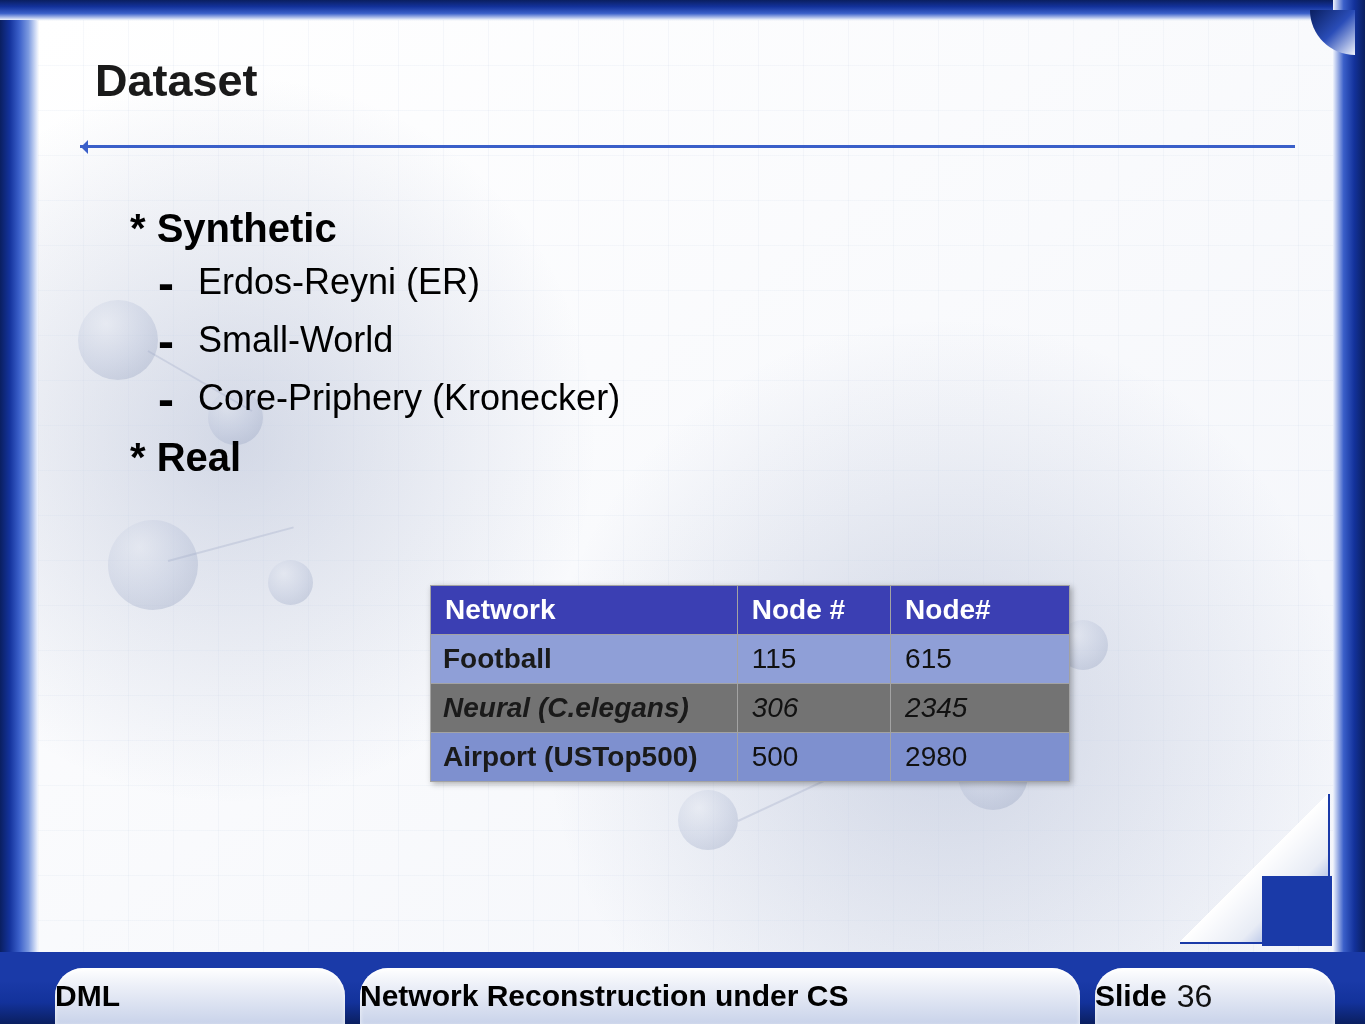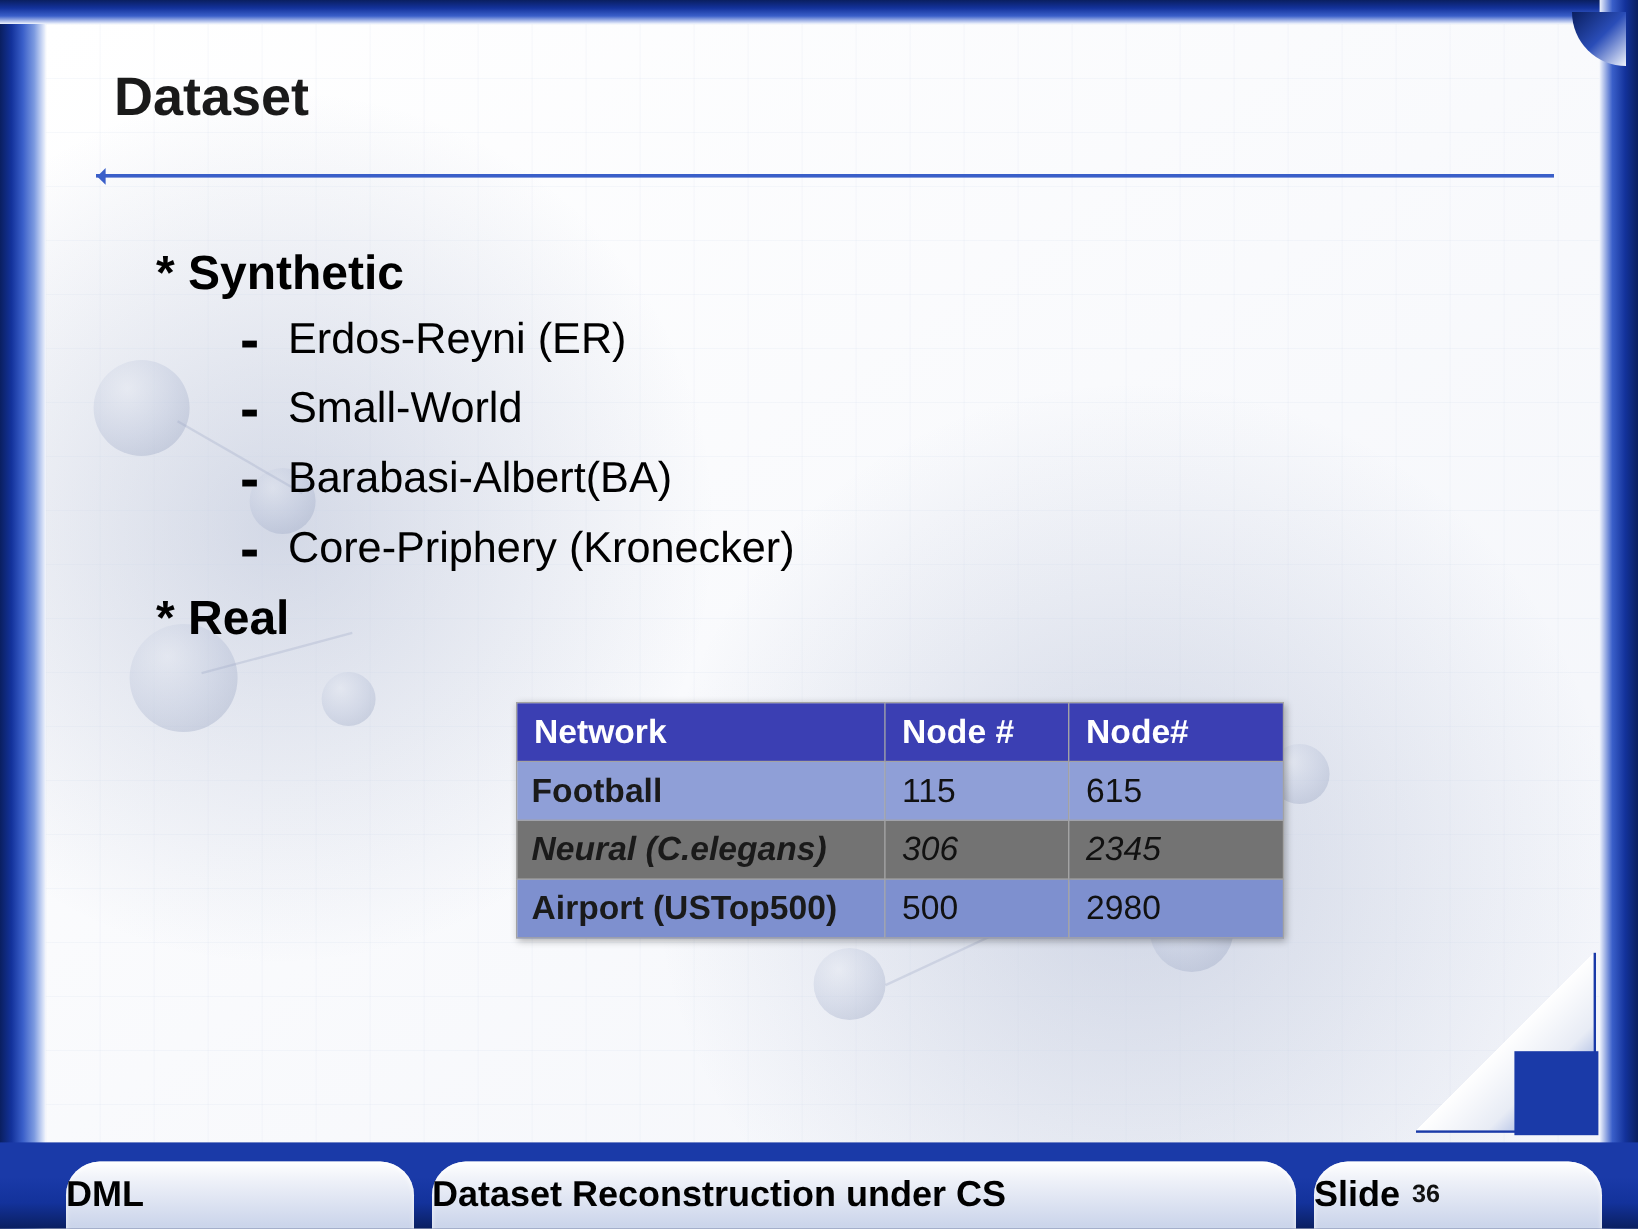--- a/index.html
+++ b/index.html
@@ -59,21 +59,21 @@
   }
   .title-rule::before {
     content:""; position:absolute; left:-6px; top:-8px;
     border: 7px solid transparent; border-right-color:#3a5fc9;
   }
   .body {
     position:absolute; left:130px; top:200px; right:80px;
     font-size:36px; color:#000;
   }
   .lvl1 { font-weight:bold; margin-top:6px; margin-bottom:10px; font-size:40px; }
-  .lvl2 { margin-left:70px; margin-bottom:16px; font-size:36px; font-weight:normal; }
+  .lvl2 { margin-left:28px; margin-bottom:16px; font-size:36px; font-weight:normal; }
   .lvl2 .dash { display:inline-block; width:30px; font-weight:bold; font-size:48px; vertical-align:middle; line-height:0.5; margin-right:10px; }
   .table-wrap { position:absolute; left:300px; top:385px; width:640px; }
   table { border-collapse:collapse; width:100%; box-shadow: 2px 2px 6px rgba(0,0,0,0.3); }
   th, td { padding:8px 14px; text-align:left; font-size:28px; border:1px solid #a3a3a3; }
   thead th { background:#3b3fb3; color:#fff; font-weight:bold; }
   tbody tr:nth-child(1) td { background:#8f9fd7; }
   tbody tr:nth-child(2) td { background:#737373;font-style:italic; }
   tbody tr:nth-child(3) td { background:#7e90cf; }
   tbody td:first-child { font-weight:bold; color:#1a1a1a;padding-left:12px; }
   tbody td { color:#111; }
@@ -89,21 +89,21 @@
     position:absolute; bottom:0; height:56px;
     background: linear-gradient(to bottom,#ffffff 0%, #edf0f8 30%, #c9d3ea 100%);
     border-top-left-radius: 28px; border-top-right-radius: 28px;
     display:flex; align-items:center; justify-content:flex-start;
     font-weight:bold; font-size:30px; color:#000;
     box-shadow: inset 0 2px 4px rgba(255,255,255,0.8);
   }
   .tab-left  { left:55px;  width:290px; }
   .tab-mid   { left:360px; width:720px; font-size:30px; }
   .tab-right { left:1095px; width:240px; }
-  .tab-right .num { font-weight:bold; margin-left:10px; font-size:21px; color:#111; }
+  .tab-right .num { font-weight:normal; margin-left:10px; font-size:32px; color:#111; }
 </style>
 </head>
 <body>
 
 <div class="slide">
   <div class="content-area">
 
     <div class="node" style="left:40px; top:280px; width:80px; height:80px;"></div>
     <div class="node" style="left:170px; top:370px; width:55px; height:55px;"></div>
     <div class="node" style="left:70px; top:500px; width:90px; height:90px;"></div>
@@ -123,21 +123,20 @@
   <div class="frame-right"></div>
   <div class="corner-tr"></div>
 
   <div class="title">Dataset</div>
   <div class="title-rule"></div>
 
   <div class="body">
     <div class="lvl1">* Synthetic</div>
     <div class="lvl2"><span class="dash">-</span><span>Erdos-Reyni (ER)</span></div>
     <div class="lvl2"><span class="dash">-</span><span>Small-World</span></div>
-    <div class="lvl2"><span class="dash">-</span><span>Barabasi-Albert(BA)</span></div>
     <div class="lvl2"><span class="dash">-</span><span>Core-Priphery (Kronecker)</span></div>
     <div class="lvl1">* Real</div>
 
     <div class="table-wrap">
       <table>
         <thead>
           <tr>
             <th>Network</th>
             <th>Node #</th>
             <th>Node#</th>
@@ -165,20 +164,20 @@
   </div>
 
   <div class="corner-br-fold"></div>
 
   <div class="frame-bottom"></div>
   <div class="footer">
     <div class="tab tab-left">
         <span>DML</span>
       </div>
     <div class="tab tab-mid">
-        <span>Dataset Reconstruction under CS</span>
+        <span>Network Reconstruction under CS</span>
       </div>
     <div class="tab tab-right">
       <span>Slide</span>
       <span class="num">36</span>
     </div>
   </div>
 </div>
 
 </body></html>

